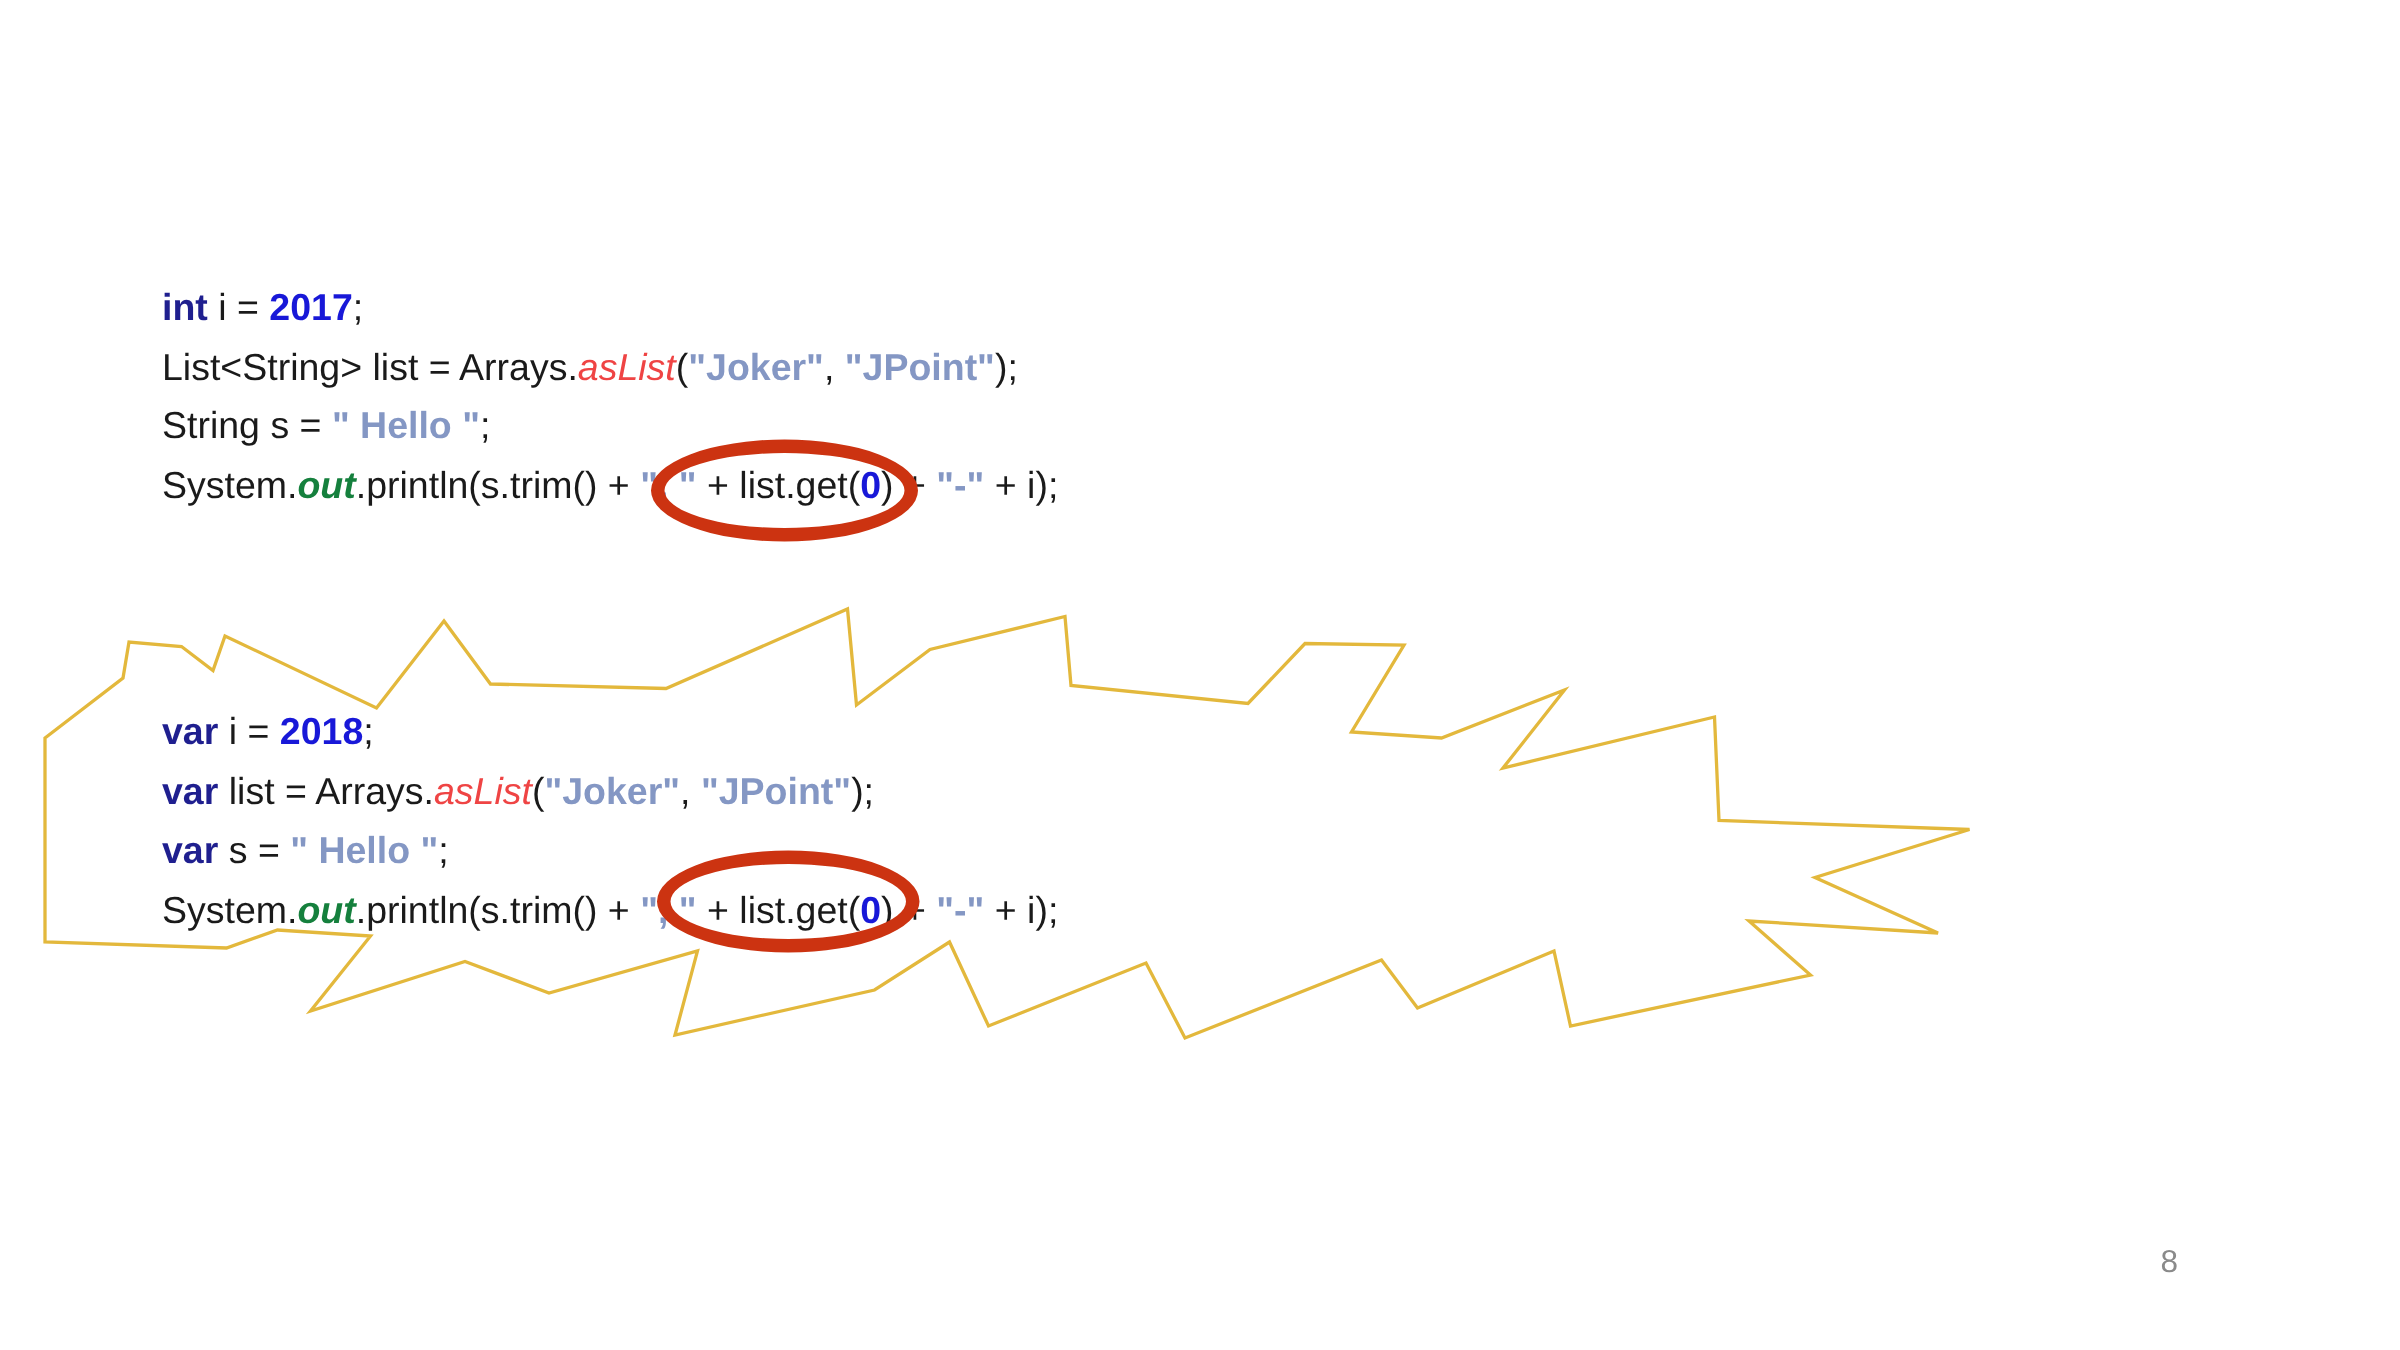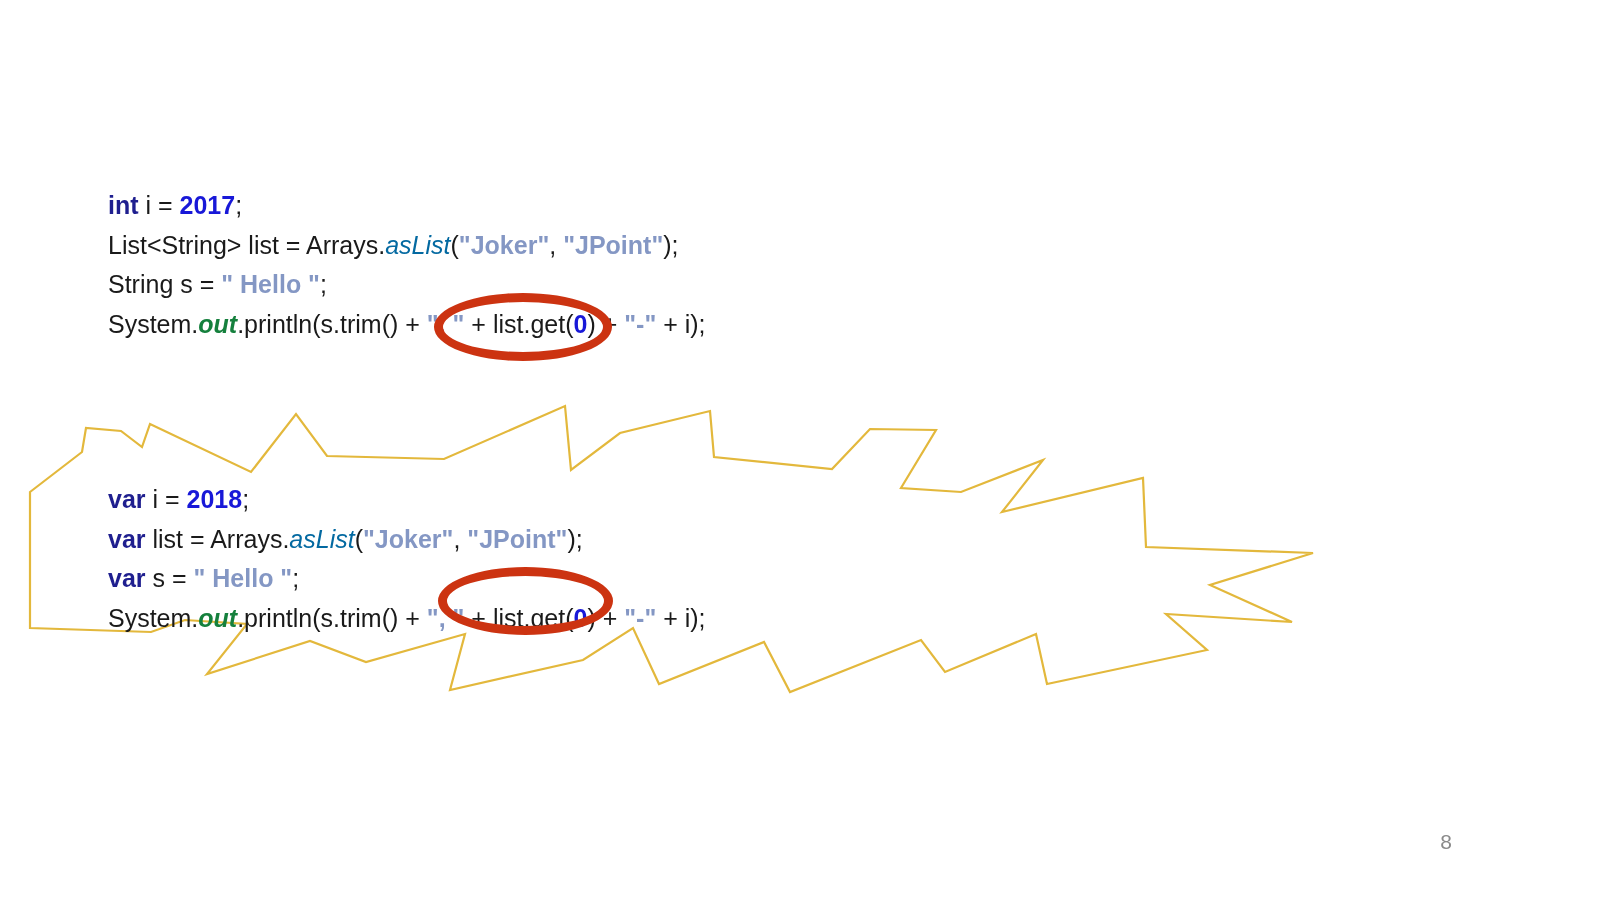--- a/index.html
+++ b/index.html
@@ -36,30 +36,30 @@
   .code-block {
     position: absolute;
     font-family: Liberation Sans, sans-serif;
     font-size: 25px;
     line-height: 39.5px;
     letter-spacing: 0px;
     white-space: pre;
     color: #1a1a1a;
   }
   #code-block-1 { left: 108px; top: 186px; }
-  #code-block-2 { left: 108px; top: 480px; }
+  #code-block-2 { left: 108px; top: 469px; }
 
   .code-line { white-space: pre; }
 
   
   .tok-kw    { color: #1f1f8f; font-weight: bold; }
   .tok-num   { color: #1818d8; font-weight: bold; }
   .tok-str   { color: #8497c4; font-weight: bold; }
   .tok-field { color: #15803d; font-weight: bold; font-style: italic; }
-  .tok-meth  { color: #0369a1; font-style: italic; margin-top: 30px; }
+  .tok-meth  { color: #ef4444; font-style: italic; margin-top: 30px; }
   .tok-plain { color: #1a1a1a; }
 
   
   .ellipse-annot {
     position: absolute;
     border: 9px solid #cc3311;
     border-radius: 50%;
     background: transparent;
     box-sizing: border-box;
   }

